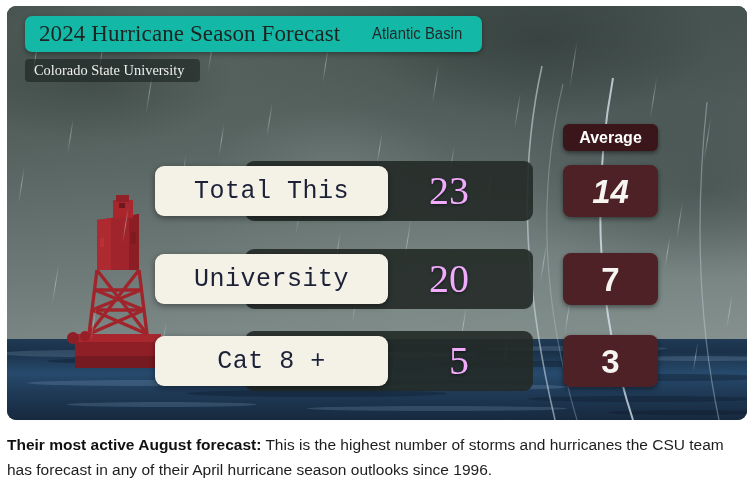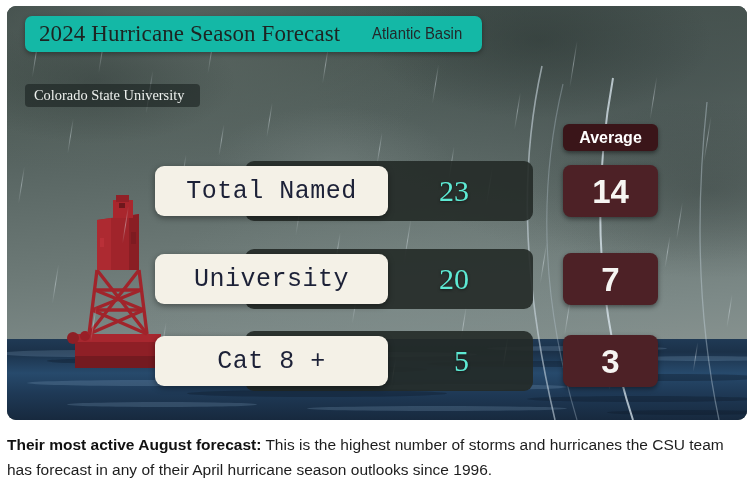--- a/index.html
+++ b/index.html
@@ -119,21 +119,20 @@
     position: absolute;
     left: 18px;
     top: 53px;
     height: 23px;
     display: flex;
     align-items: center;
     padding: 0 9px;
     background: rgba(26,34,32,0.62);
     border-radius: 4px;
     z-index: 14;
-    margin-top: 25px;
   }
   .source-badge span {
     font-family: "Liberation Serif", serif;
     font-size: 15px;
     color: #eef1ee;
     white-space: nowrap;
     transform: scaleX(0.96);
     transform-origin: left center;
   }
 
@@ -154,22 +153,22 @@
     height: 60px;
     background: rgba(36,42,39,0.90);
     border-radius: 9px;
     display: flex;
     align-items: center;
     justify-content: flex-end;
     padding-right: 64px;
   }
   .value-box .val {
     font-family: "Liberation Serif", serif;
-    font-size: 30px;
-    color: #5eead4;
+    font-size: 40px;
+    color: #f0abfc;
     line-height: 1;
     text-shadow: 0 1px 3px rgba(0,0,0,0.5);
   }
 
   .label-pill {
     position: absolute;
     left: 0;
     top: 5px;
     width: 233px;
     height: 50px;
@@ -365,21 +364,21 @@
       <span>Colorado State University</span>
     </div>
 
     <div class="stats">
 
       <div class="stat-row" style="top:155px;">
         <div class="value-box">
           <span class="val">23</span>
         </div>
         <div class="label-pill">
-          <span class="lbl">Total Named</span>
+          <span class="lbl">Total This</span>
         </div>
       </div>
 
       <div class="stat-row" style="top:243px;">
         <div class="value-box">
           <span class="val">20</span>
         </div>
         <div class="label-pill">
           <span class="lbl">University</span>
         </div>
@@ -395,21 +394,21 @@
       </div>
 
     </div>
 
     <div class="avg-col">
 
       <div class="avg-header">
         <span>Average</span>
       </div>
 
-      <div class="avg-box" style="top:159px;">
+      <div class="avg-box" style="top:159px;font-style:italic;">
         <span>14</span>
       </div>
 
       <div class="avg-box" style="top:247px;">
         <span>7</span>
       </div>
 
       <div class="avg-box" style="top:329px;">
         <span>3</span>
       </div>

